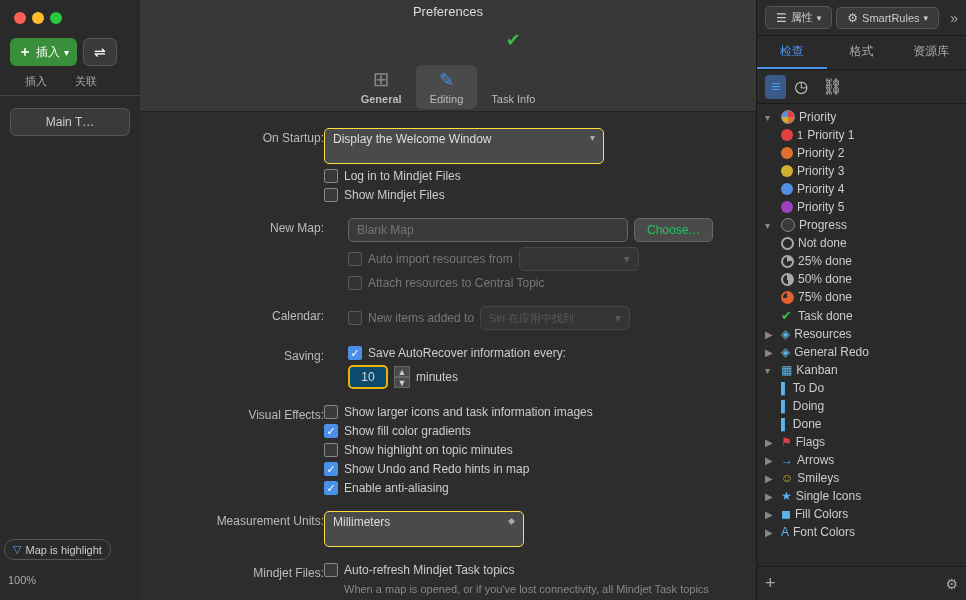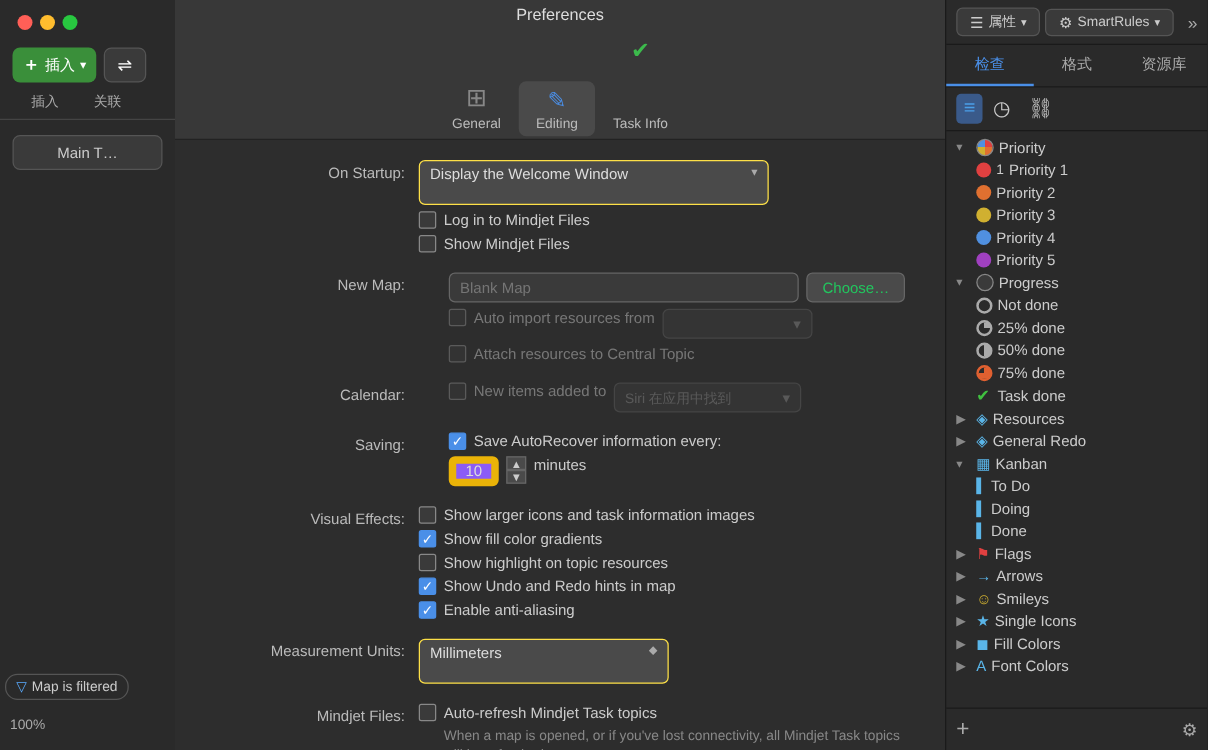--- a/index.html
+++ b/index.html
@@ -49,21 +49,21 @@
       display: flex; flex-direction: column; align-items: center; gap: 2px; padding: 4px 14px; cursor: pointer; border-radius: 6px;
     }
     .toolbar-item.active { background: #4a4a4a; }
 
     
     .prefs-panel {
       flex: 1; overflow-y: auto; padding: 16px 24px;
       background: #2d2d2d;
     }
     .prefs-row {
-      display: flex; align-items: flex-start; margin-bottom: 16px; gap: 11px;
+      display: flex; align-items: flex-start; margin-bottom: 16px; gap: 0;
     }
     .prefs-label {
       width: 160px; text-align: right; font-size: 12px; color: #bbb; padding-top: 3px; flex-shrink: 0;
     }
     .prefs-controls { flex: 1; display: flex; flex-direction: column; gap: 5px; }
 
     
     .dropdown-select {
       background: #4a4a4a; border: 1px solid #fde047; border-radius: 5px; color: #ddd; font-size: 12px; padding: 3px 8px; height: 36px; display: flex; align-items: flex-start; justify-content: space-between; cursor: pointer; width: 280px;
     }
@@ -76,23 +76,23 @@
       background: #4a4a4a; border: 1px solid #666; border-radius: 5px; color: #22c55e; font-size: 12px; padding: 3px 12px; height: 24px; cursor: pointer;
     }
 
     .checkbox-row {
       display: flex; align-items: center; gap: 6px;
     }
     .checkbox { width: 14px; height: 14px; border: 1px solid #888; border-radius: 2px; background: #3a3a3a; display: inline-block; flex-shrink: 0; }
     .checkbox.checked { background: #4a8fe8; border-color: #4a8fe8; display: flex; align-items: center; justify-content: center; color: #fff; font-size: 11px; }
     .checkbox-label { font-size: 12px; color: #ccc; }
 
-    .inline-row { display: flex; gap: 6px; padding-left: 24px; }
+    .inline-row { display: flex; align-items: center; gap: 6px; padding-left: 24px; }
     .number-input {
-      background: #8b5cf6; border: 6px solid #eab308; border-radius: 5px; color: #ddd; font-size: 12px; padding: 2px 6px; width: 40px; height: 24px; text-align: center;
+      background: #0c4a6e; border: 2px solid #eab308; border-radius: 5px; color: #ddd; font-size: 12px; padding: 2px 6px; width: 40px; height: 24px; text-align: center;
     }
     .stepper { display: flex; flex-direction: column; }
     .stepper-btn { background: #4a4a4a; border: 1px solid #666; color: #ccc; font-size: 9px; width: 16px; height: 11px; cursor: pointer; display: flex; align-items: center; justify-content: center; }
 
     .disabled-dropdown {
       background: #3a3a3a; border: 1px solid #555; border-radius: 5px; color: #777; font-size: 12px; padding: 3px 8px; height: 24px; display: flex; align-items: center; justify-content: space-between; width: 220px; opacity: 0.6;
     }
 
     .delete-btn {
       background: #4a4a4a; border: 1px solid #666; border-radius: 5px; color: #ddd; font-size: 12px; padding: 3px 16px; height: 26px; cursor: pointer; margin-top: 4px;
@@ -189,35 +189,35 @@
     <span class="sidebar-label sidebar-label-link">关联</span>
   </div>
   <div class="sidebar-divider"></div>
   <div style="padding: 8px 10px;">
     <button class="main-topic-btn">Main T…</button>
   </div>
   <div style="flex:1; position: relative;">
     <div style="position: absolute; bottom: 40px; left: 4px;">
       <span style="background: #2a2a2a; border: 1px solid #555; border-radius: 10px; padding: 3px 8px; font-size: 11px; color: #ccc; display: flex; align-items: center; gap: 4px;">
         <span style="color:#5aabff;">▽</span>
-        <span>Map is filtered</span>
+        <span>Map is highlight</span>
       </span>
     </div>
     <div style="position: absolute; bottom: 14px; left: 8px; font-size: 11px; color: #aaa;">100%</div>
   </div>
 </div>
 
 <div class="main-content">
 
   <div class="toolbar-wrapper">
     <div style="text-align:center; font-size:13px; color:#ddd; padding: 4px 0 0;">Preferences</div>
     <div class="toolbar-inner">
       <div class="toolbar-item">
         <span style="font-size:20px; color:#888;">⊞</span>
-        <span style="font-size:11px; color:#bbb;">General</span>
+        <span style="font-size:11px; color:#bbb;font-weight:bold;">General</span>
       </div>
       <div class="toolbar-item active">
         <span style="font-size:18px; color:#4a8fe8;">✎</span>
         <span style="font-size:11px; color:#bbb;">Editing</span>
       </div>
       <div class="toolbar-item">
         <span style="font-size:18px; color:#3cba4c;">✔</span>
         <span style="font-size:11px; color:#bbb;margin-top:40px;">Task Info</span>
       </div>
     </div>
@@ -303,21 +303,21 @@
         <div class="checkbox-row">
           <div class="checkbox"></div>
           <span class="checkbox-label">Show larger icons and task information images</span>
         </div>
         <div class="checkbox-row">
           <div class="checkbox checked">✓</div>
           <span class="checkbox-label">Show fill color gradients</span>
         </div>
         <div class="checkbox-row">
           <div class="checkbox"></div>
-          <span class="checkbox-label">Show highlight on topic resources</span>
+          <span class="checkbox-label">Show highlight on topic minutes</span>
         </div>
         <div class="checkbox-row">
           <div class="checkbox checked">✓</div>
           <span class="checkbox-label">Show Undo and Redo hints in map</span>
         </div>
         <div class="checkbox-row">
           <div class="checkbox checked">✓</div>
           <span class="checkbox-label">Enable anti-aliasing</span>
         </div>
       </div>

